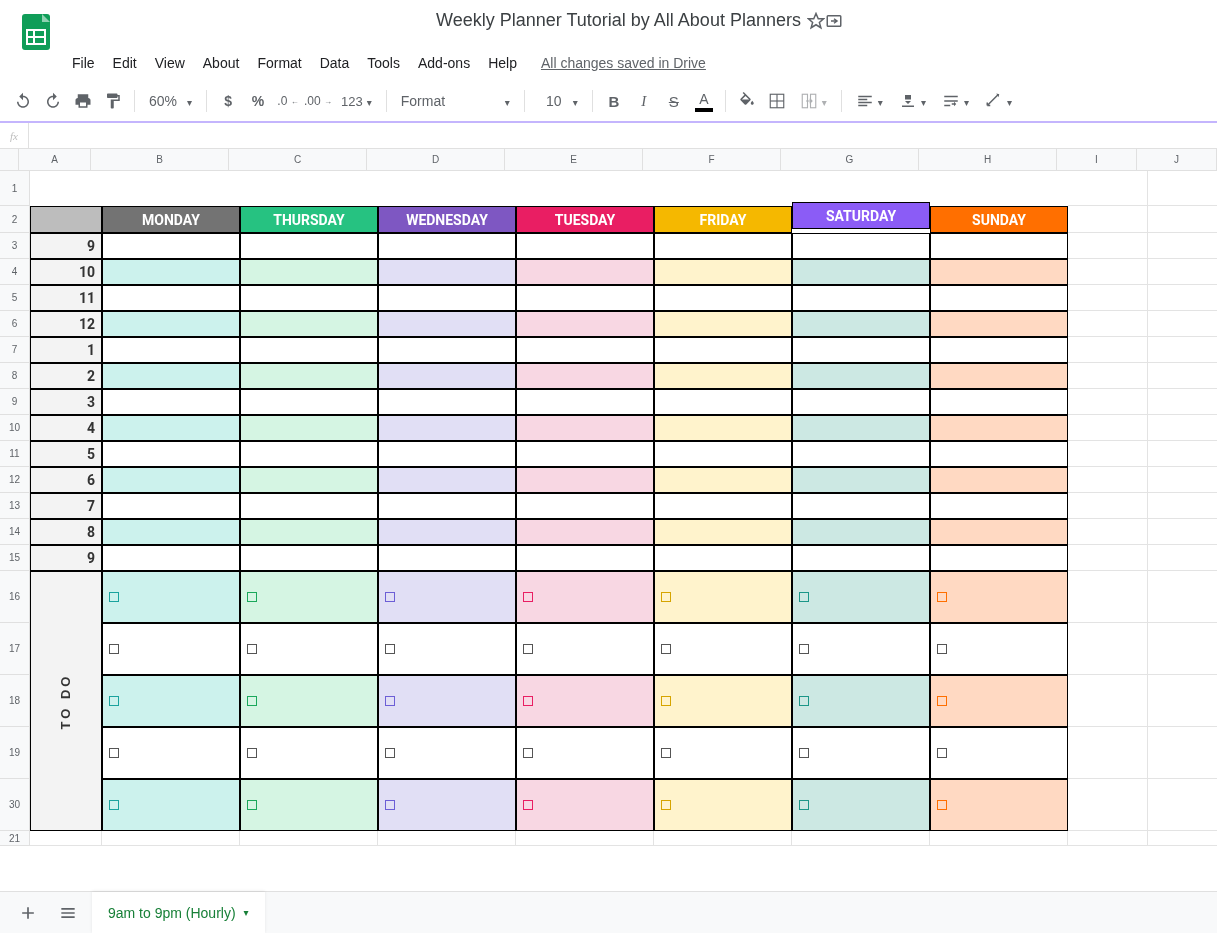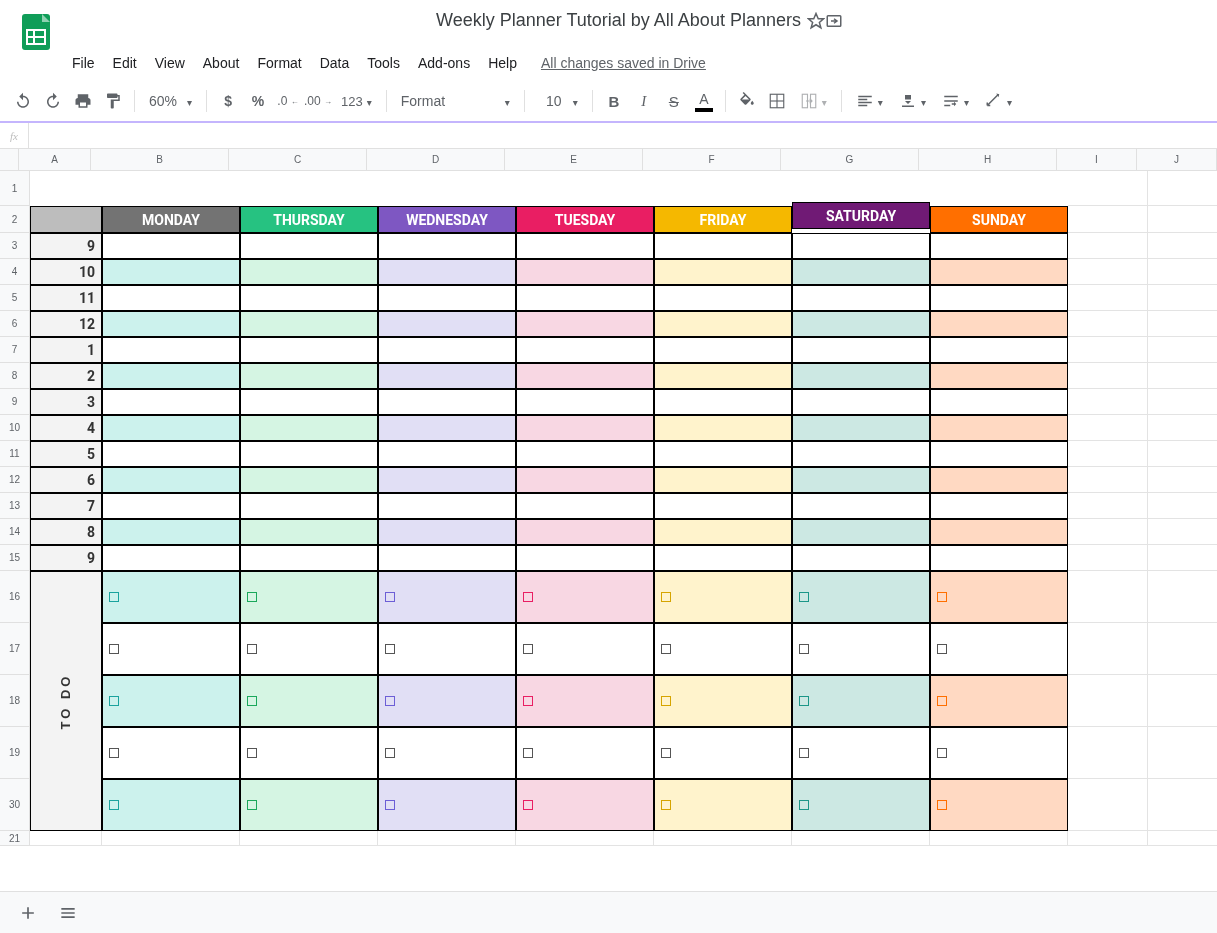--- a/index.html
+++ b/index.html
@@ -304,21 +304,21 @@
         <div class="cell " style="left: 1038px; top: 608px; width: 80px; height: 52px;"></div>
         <div class="cell " style="left: 1118px; top: 608px; width: 80px; height: 52px;"></div>
         <div class="cell " style="left: 1038px; top: 660px; width: 80px; height: 15px;"></div>
         <div class="cell " style="left: 1118px; top: 660px; width: 80px; height: 15px;"></div>
         <div class="cell gray-header" style="left: 0px; top: 35px; width: 72px; height: 27px;"></div>
         <div class="cell day-header" style="left: 72px; top: 35px; width: 138px; height: 27px; background: #737373;">MONDAY</div>
         <div class="cell day-header" style="left: 210px; top: 35px; width: 138px; height: 27px; background: rgb(38, 194, 129);">THURSDAY</div>
         <div class="cell day-header" style="left: 348px; top: 35px; width: 138px; height: 27px; background: rgb(126, 87, 194);">WEDNESDAY</div>
         <div class="cell day-header" style="left: 486px; top: 35px; width: 138px; height: 27px; background: rgb(233, 30, 99);">TUESDAY</div>
         <div class="cell day-header" style="left: 624px; top: 35px; width: 138px; height: 27px; background: rgb(245, 184, 0);">FRIDAY</div>
-        <div class="cell day-header" style="left: 762px; top: 31px; width: 138px; height: 27px; background: #701a75;">SATURDAY</div>
+        <div class="cell day-header" style="left: 762px; top: 31px; width: 138px; height: 27px; background: #8b5cf6;">SATURDAY</div>
         <div class="cell day-header" style="left: 900px; top: 35px; width: 138px; height: 27px; background: rgb(255, 111, 0);">SUNDAY</div>
         <div class="cell hour-label" style="left: 0px; top: 62px; width: 72px; height: 26px;">9</div>
         <div class="cell plan-cell" style="left: 72px; top: 62px; width: 138px; height: 26px; background: rgb(255, 255, 255);"></div>
         <div class="cell plan-cell" style="left: 210px; top: 62px; width: 138px; height: 26px; background: rgb(255, 255, 255);"></div>
         <div class="cell plan-cell" style="left: 348px; top: 62px; width: 138px; height: 26px; background: rgb(255, 255, 255);"></div>
         <div class="cell plan-cell" style="left: 486px; top: 62px; width: 138px; height: 26px; background: rgb(255, 255, 255);"></div>
         <div class="cell plan-cell" style="left: 624px; top: 62px; width: 138px; height: 26px; background: rgb(255, 255, 255);"></div>
         <div class="cell plan-cell" style="left: 762px; top: 62px; width: 138px; height: 26px; background: rgb(255, 255, 255);"></div>
         <div class="cell plan-cell" style="left: 900px; top: 62px; width: 138px; height: 26px; background: rgb(255, 255, 255);"></div>
         <div class="cell hour-label" style="left: 0px; top: 88px; width: 72px; height: 26px;">10</div>
@@ -541,13 +541,17 @@
   <div class="bb-btn">
       <svg width="20" height="20" viewBox="0 0 24 24" fill="#5f6368">
         <path d="M11 5h2v14h-2zM5 11h14v2H5z"></path>
       </svg>
     </div>
   <div class="bb-btn">
       <svg width="20" height="20" viewBox="0 0 24 24" fill="#5f6368">
         <path d="M4 6h16v2H4zm0 5h16v2H4zm0 5h16v2H4z"></path>
       </svg>
     </div>
+  <div class="sheet-tab">
+    <span>9am to 9pm (Hourly)</span>
+    <span class="caret">▾</span>
+  </div>
 </div>
 
 </body></html>

